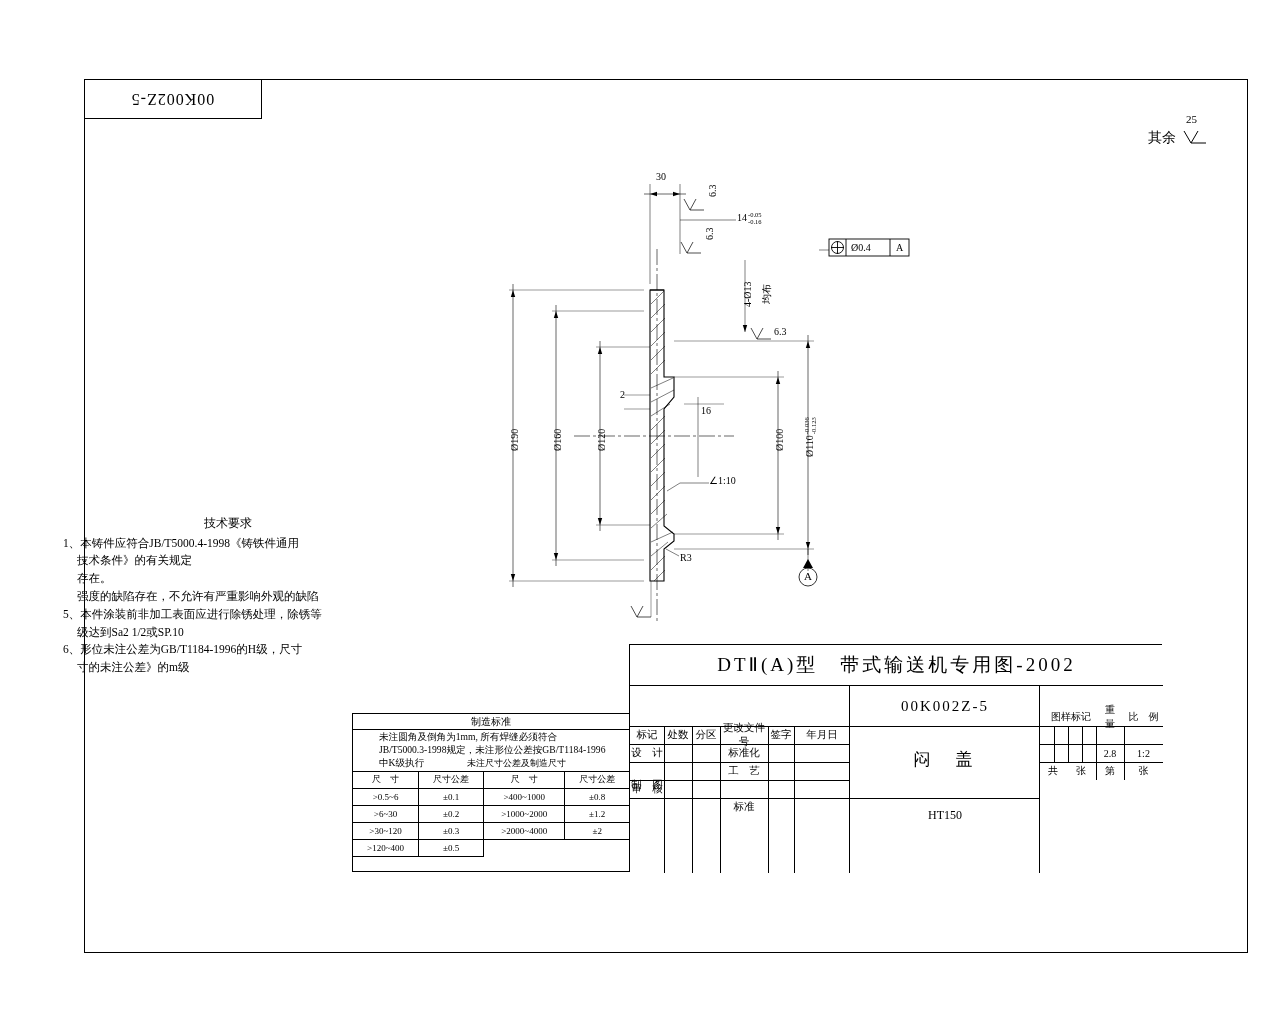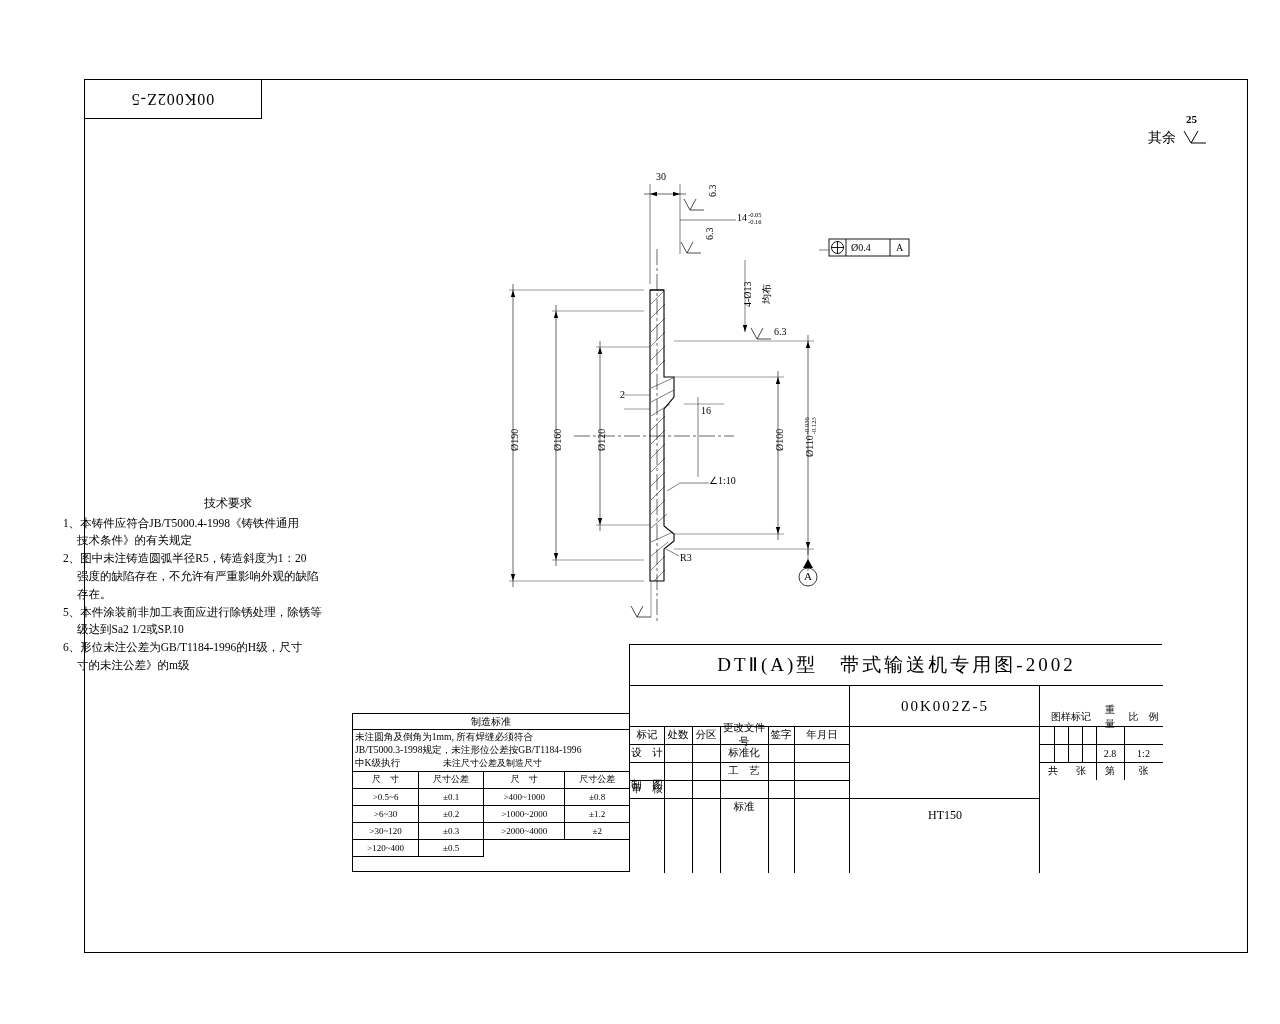--- a/index.html
+++ b/index.html
@@ -3,46 +3,46 @@
 <meta charset="utf-8">
 <style>
   html,body{margin:0;padding:0;background:#ffffff;}
   body{width:1280px;height:1024px;position:relative;font-family:"Liberation Serif", serif;color:#000;}
   .sheet{position:absolute;left:0;top:0;width:1280px;height:1024px;}
   .frame{position:absolute;left:84px;top:79px;width:1162px;height:872px;border:1.5px solid #000;}
   .code-box{position:absolute;left:84px;top:79px;width:178px;height:40px;border-right:1.5px solid #000;border-bottom:1.5px solid #000;box-sizing:border-box;}
   .code-box span{display:block;transform:rotate(180deg);text-align:center;font-size:16px;letter-spacing:1px;line-height:40px;}
   .rough-top{position:absolute;right:20px;top:48px;display:flex;align-items:flex-end;gap:6px;font-size:14px;}
   .rough-sym{position:relative;width:26px;height:22px;}
-  .rough-sym .val{position:absolute;top:-12px;left:4px;font-size:11px;font-weight:bold;}
+  .rough-sym .val{position:absolute;top:-12px;left:4px;font-size:11px;}
   .rough-sym svg{position:absolute;left:0;top:4px;}
   
   .drawing{position:absolute;left:0;top:0;width:1162px;height:872px;}
   svg.dwg{position:absolute;left:0;top:0;}
   .lbl{position:absolute;font-size:10px;font-family:"Liberation Serif", serif;white-space:nowrap;}
   .lbl.rot{transform-origin:left top;}
   
-  .notes{position:absolute;left:63px;top:494px;width:330px;font-size:11.5px;line-height:1.55;}
+  .notes{position:absolute;left:63px;top:514px;width:330px;font-size:11.5px;line-height:1.55;}
   .notes .title{text-align:center;font-size:12px;margin-bottom:2px;}
   .notes p{margin:0;text-indent:0;}
   .notes .ind{padding-left:14px;}
   
   .tb{position:absolute;left:629px;top:644px;width:533px;height:228px;border-top:1.5px solid #000;border-left:1.5px solid #000;box-sizing:border-box;}
   .tb-title{position:absolute;left:0;top:0;width:533px;height:41px;border-bottom:1.2px solid #000;box-sizing:border-box;display:flex;align-items:center;justify-content:center;font-size:19px;letter-spacing:3px;}
   .tb-lower{position:absolute;left:0;top:41px;width:533px;height:187px;display:flex;}
   .tb-c1{width:220px;border-right:1.2px solid #000;box-sizing:border-box;position:relative;}
   .tb-c2{width:190px;border-right:1.2px solid #000;box-sizing:border-box;position:relative;}
   .tb-c3{width:123px;box-sizing:border-box;position:relative;}
   .rowline{position:absolute;left:0;width:100%;border-top:1px solid #000;}
   .vl{position:absolute;top:0;bottom:0;border-left:1px solid #000;}
   .cell{position:absolute;font-size:10.5px;display:flex;align-items:center;justify-content:center;text-align:center;}
   
   .mfg{position:absolute;left:352px;top:713px;width:277px;height:159px;border:1.2px solid #000;border-right:none;box-sizing:border-box;font-size:9.5px;}
   .mfg .hdr{text-align:center;border-bottom:1px solid #000;height:15px;line-height:15px;font-size:10px;}
-  .mfg .txt{padding:1px 2px;line-height:1.35;font-size:9.6px;}
+  .mfg .txt{padding:1px 2px;line-height:1.35;font-size:9.6px;margin-left:24px;}
   .mfg table{border-collapse:collapse;width:100%;font-size:9px;}
   .mfg td{border:1px solid #000;height:14px;text-align:center;}
   .mfg td.nb-l{border-left:none;}
   .mfg td.nb-r{border-right:none;}
 </style>
 </head>
 <body>
 
 <div class="sheet">
 
@@ -211,23 +211,22 @@
     <div class="lbl" style="left:617px;top:326px;">16</div>
     <div class="lbl" style="left:625px;top:396px;">∠1:10</div>
     <div class="lbl" style="left:596px;top:473px;">R3</div>
     <div class="lbl" style="left:720px;top:491px;font-size:11px;">A</div>
   </div>
 
   <div class="notes">
     <div class="title">技术要求</div>
     <p>1、本铸件应符合JB/T5000.4-1998《铸铁件通用</p>
     <p class="ind">技术条件》的有关规定</p>
-    <p>2、图中未注铸造圆弧半径R5，铸造斜度为1：20</p>
+    <p class="ind">存在。</p>
     <p class="ind">强度的缺陷存在，不允许有严重影响外观的缺陷</p>
-    <p class="ind">存在。</p>
     <p>5、本件涂装前非加工表面应进行除锈处理，除锈等</p>
     <p class="ind">级达到Sa2 1/2或SP.10</p>
     <p>6、形位未注公差为GB/T1184-1996的H级，尺寸</p>
     <p class="ind">寸的未注公差》的m级</p>
   </div>
 
   <div class="mfg">
     <div class="hdr">制造标准</div>
     <div class="txt">
       <div>未注圆角及倒角为1mm, 所有焊缝必须符合</div>
@@ -302,20 +301,21 @@
 
         <div class="cell" style="left:90px;top:58px;width:48px;height:18px;">标准化</div>
         <div class="cell" style="left:90px;top:76px;width:48px;height:18px;">工　艺</div>
         <div class="cell" style="left:90px;top:112px;width:48px;height:18px;">标准</div>
       </div>
 
       <div class="tb-c2">
         <div class="rowline" style="top:40px;"></div>
         <div class="rowline" style="top:112px;"></div>
         <div class="cell" style="left:0;top:2px;width:190px;height:36px;font-size:15px;letter-spacing:2px;">00K002Z-5</div>
+        <div class="cell" style="left:0;top:55px;width:190px;height:36px;font-size:17px;letter-spacing:4px;">闷　盖</div>
         <div class="cell" style="left:0;top:118px;width:190px;height:22px;font-size:12px;">HT150</div>
       </div>
 
       <div class="tb-c3">
         <div class="rowline" style="top:40px;"></div>
         <div class="rowline" style="top:58px;"></div>
         <div class="rowline" style="top:76px;"></div>
         <div class="vl" style="left:14px;top:40px;height:36px;"></div>
         <div class="vl" style="left:28px;top:40px;height:36px;"></div>
         <div class="vl" style="left:42px;top:40px;height:36px;"></div>

